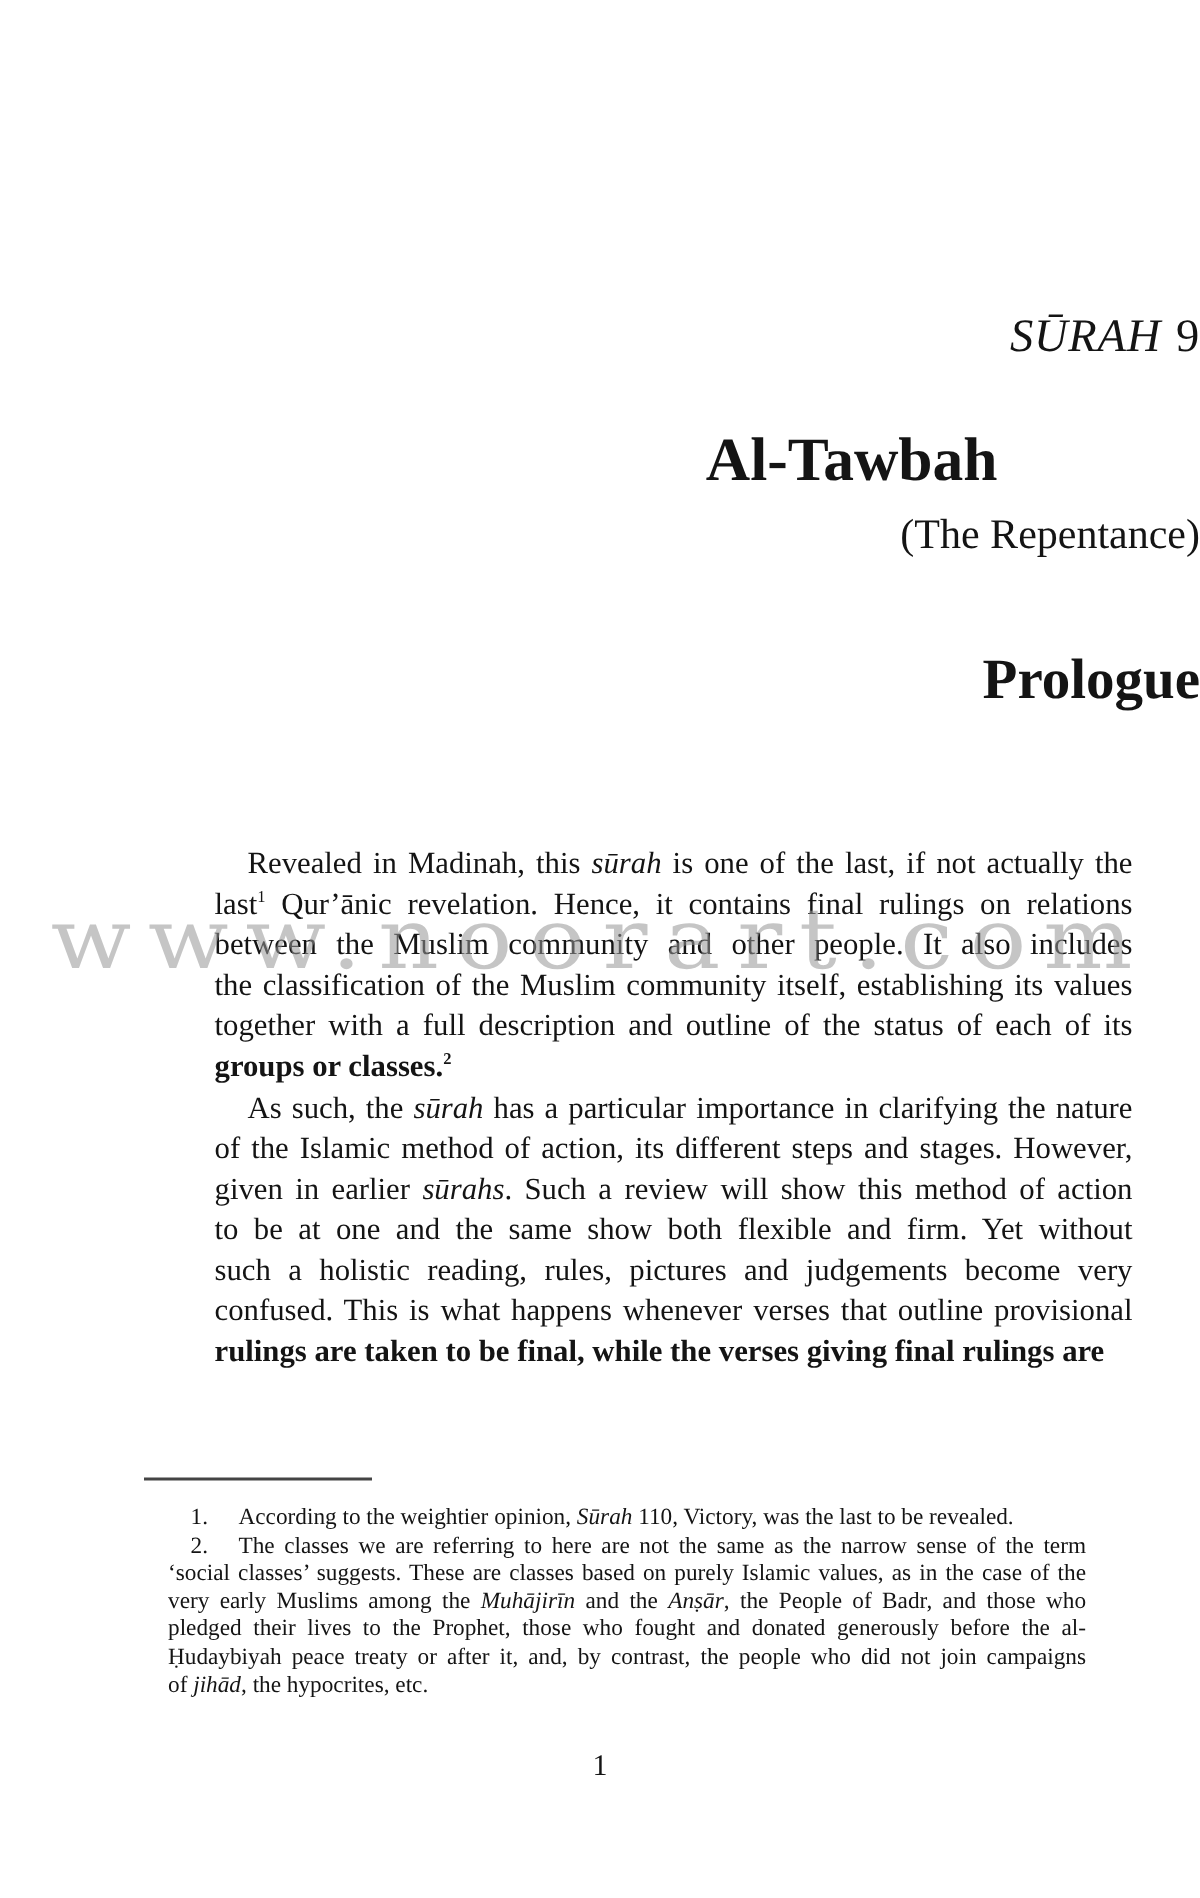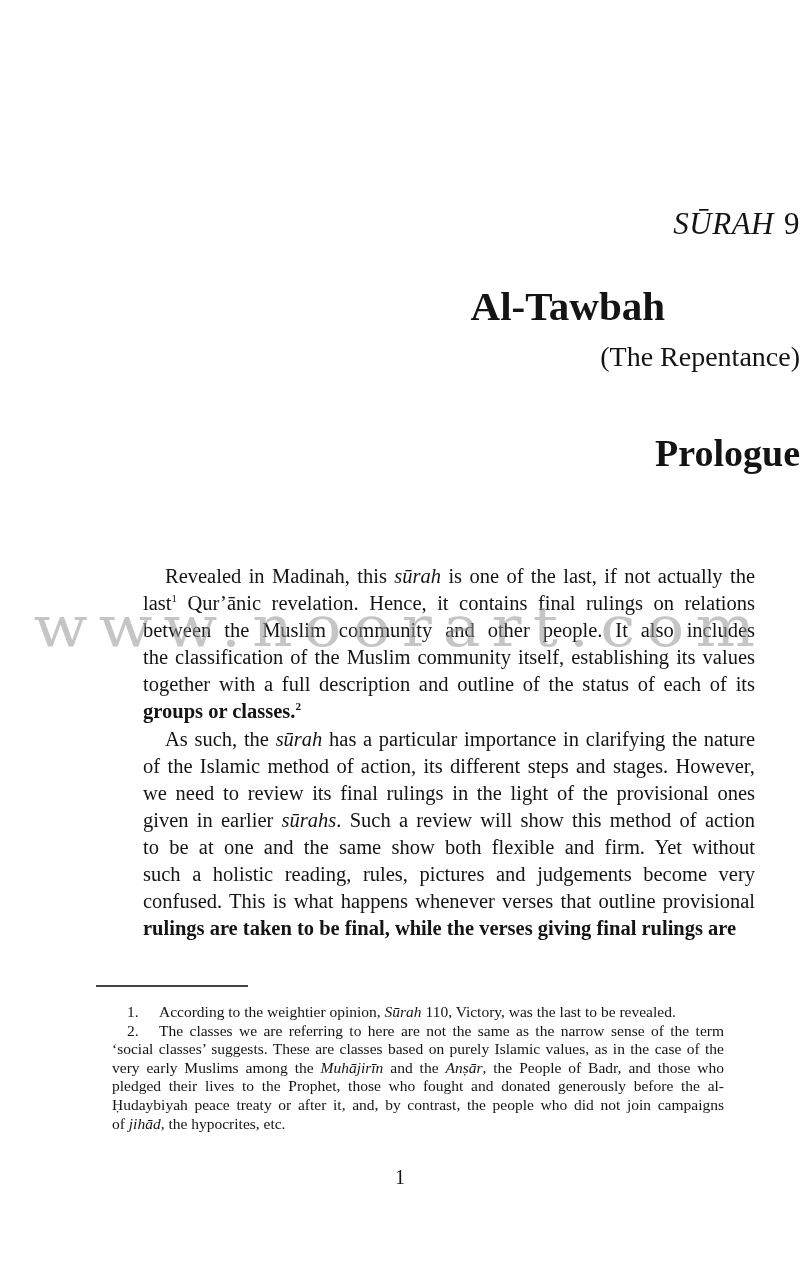--- a/index.html
+++ b/index.html
@@ -93,21 +93,20 @@
         <span class="line indent">Revealed in Madinah, this <i>sūrah</i> is one of the last, if not actually the</span>
         <span class="line">last<sup>1</sup> Qur’ānic revelation. Hence, it contains final rulings on relations</span>
         <span class="line">between the Muslim community and other people. It also includes</span>
         <span class="line">the classification of the Muslim community itself, establishing its values</span>
         <span class="line">together with a full description and outline of the status of each of its</span>
         <span class="line last">groups or classes.<sup>2</sup></span>
       </div>
       <div>
         <span class="line indent">As such, the <i>sūrah</i> has a particular importance in clarifying the nature</span>
         <span class="line">of the Islamic method of action, its different steps and stages. However,</span>
-        <span class="line">we need to review its final rulings in the light of the provisional ones</span>
         <span class="line">given in earlier <i>sūrahs</i>. Such a review will show this method of action</span>
         <span class="line">to be at one and the same show both flexible and firm. Yet without</span>
         <span class="line">such a holistic reading, rules, pictures and judgements become very</span>
         <span class="line">confused. This is what happens whenever verses that outline provisional</span>
         <span class="line last">rulings are taken to be final, while the verses giving final rulings are</span>
       </div>
     </div>
 
   <div class="watermark">www.noorart.com</div>
 

